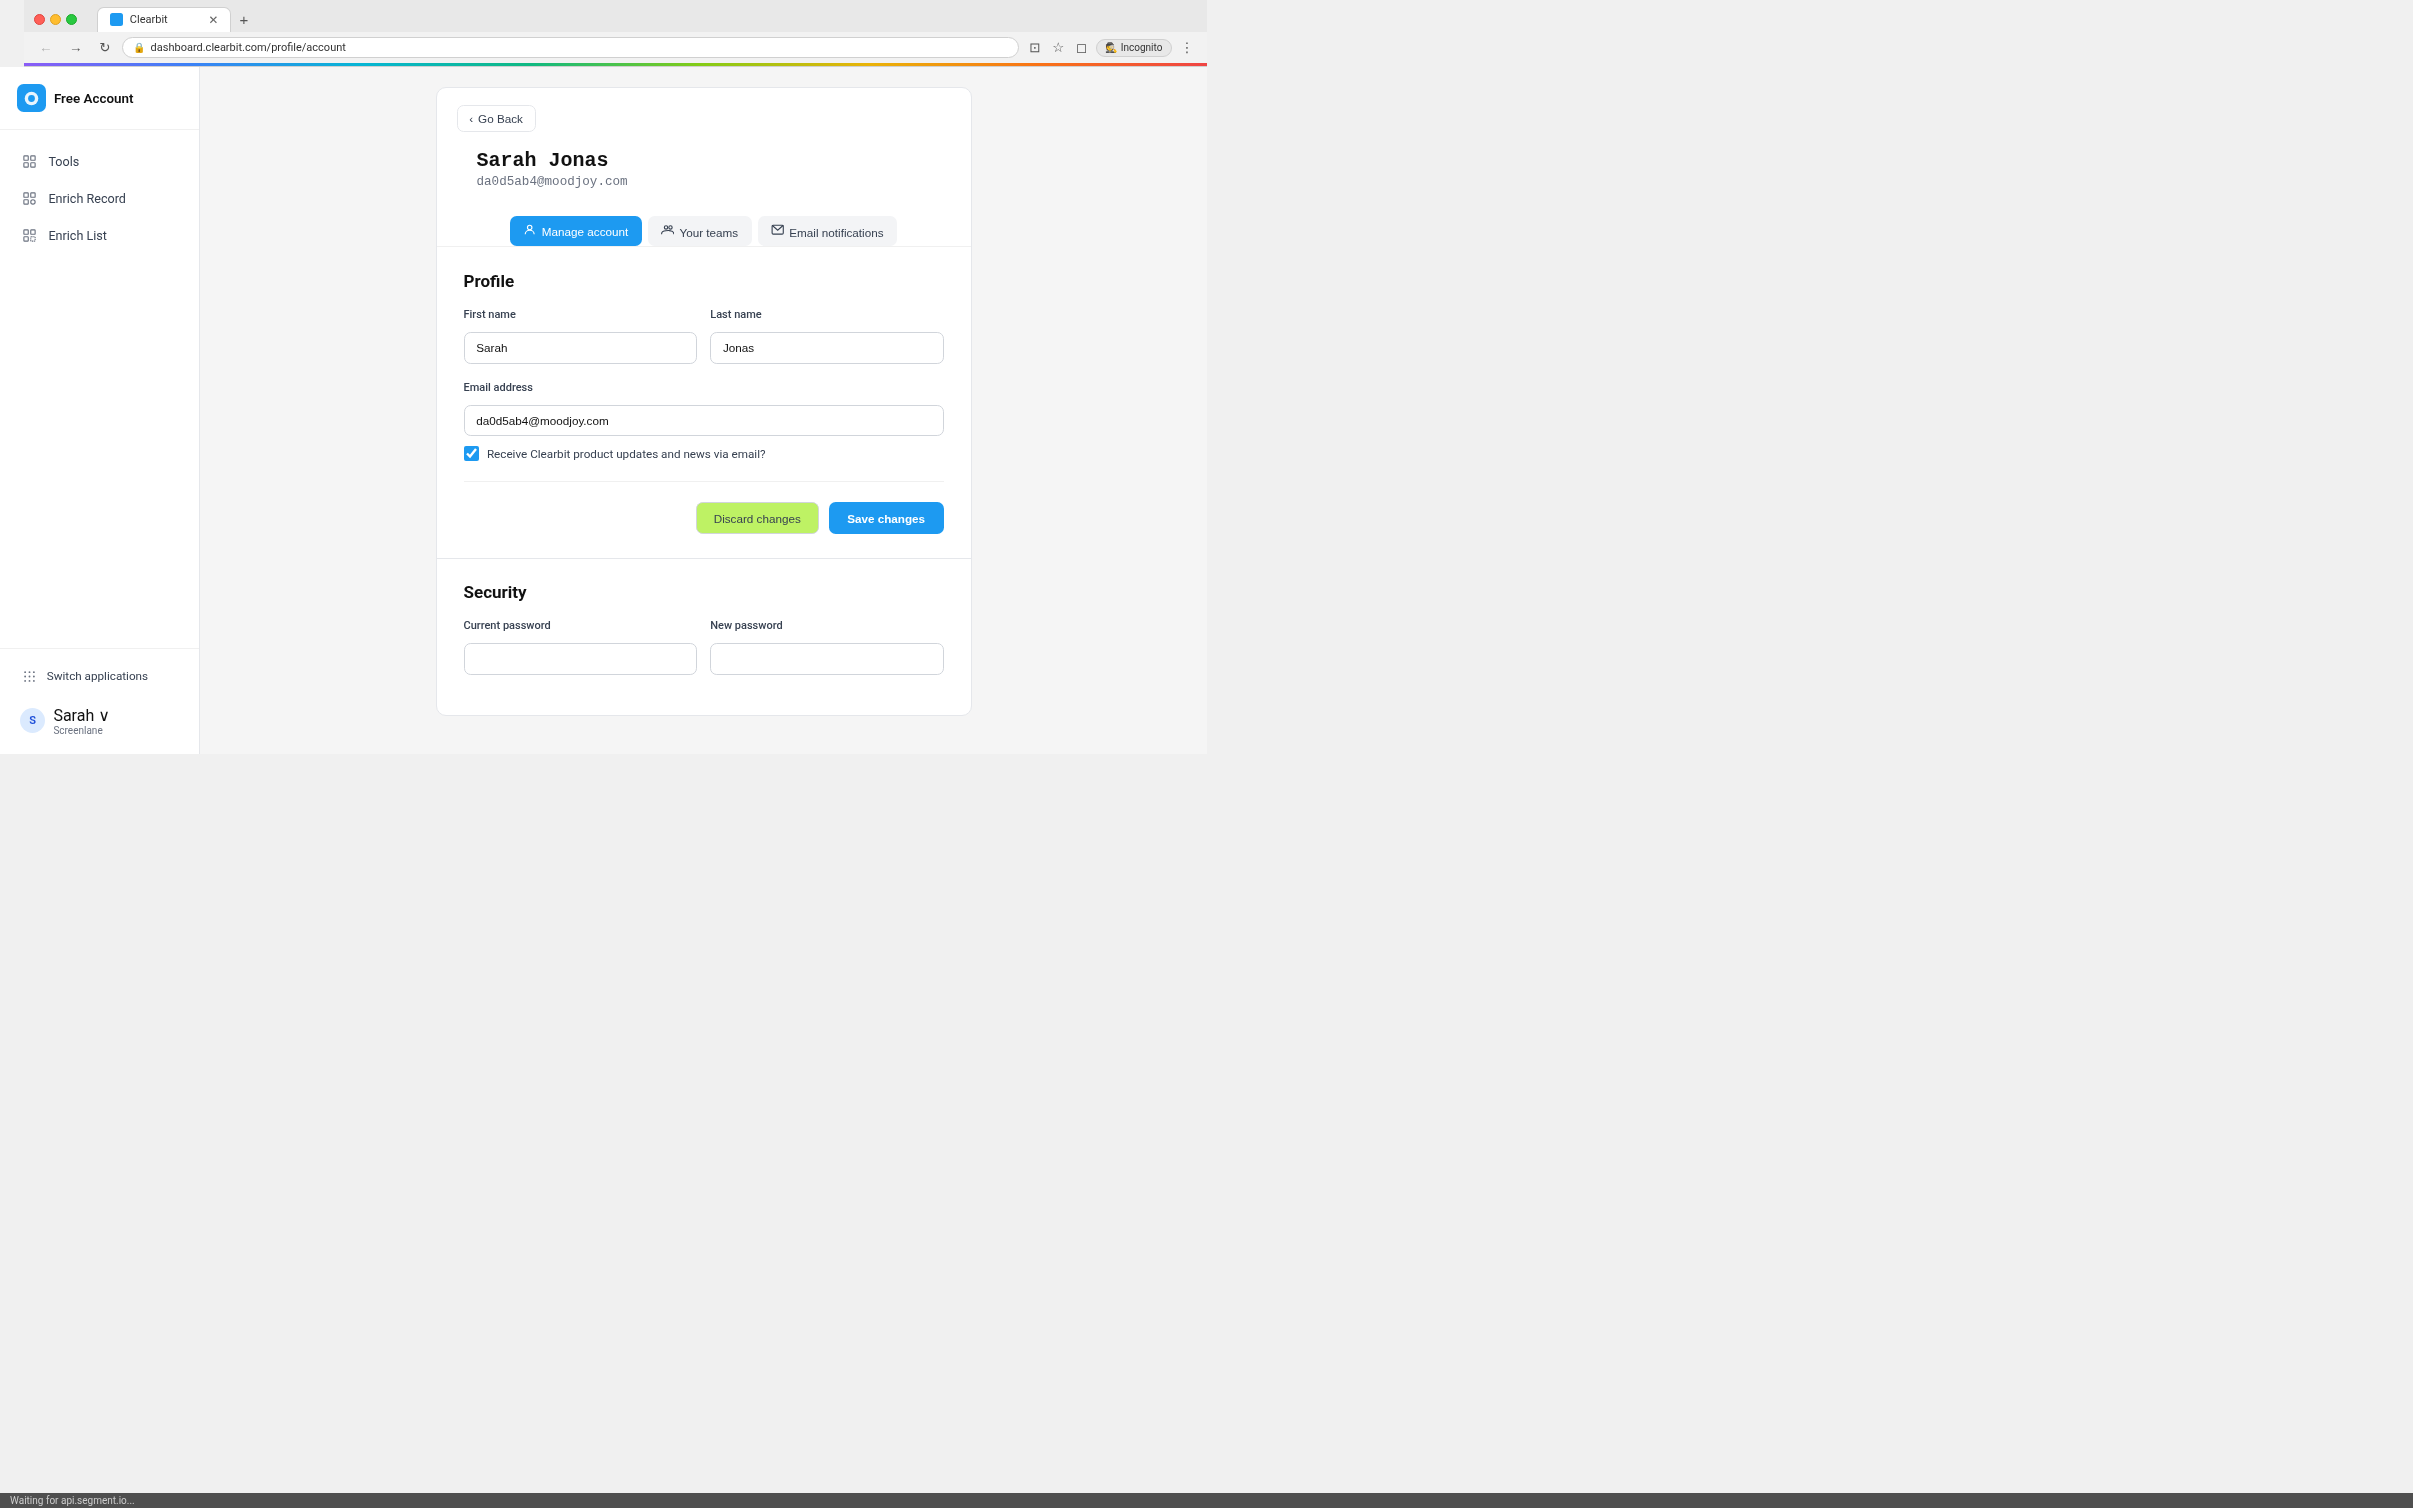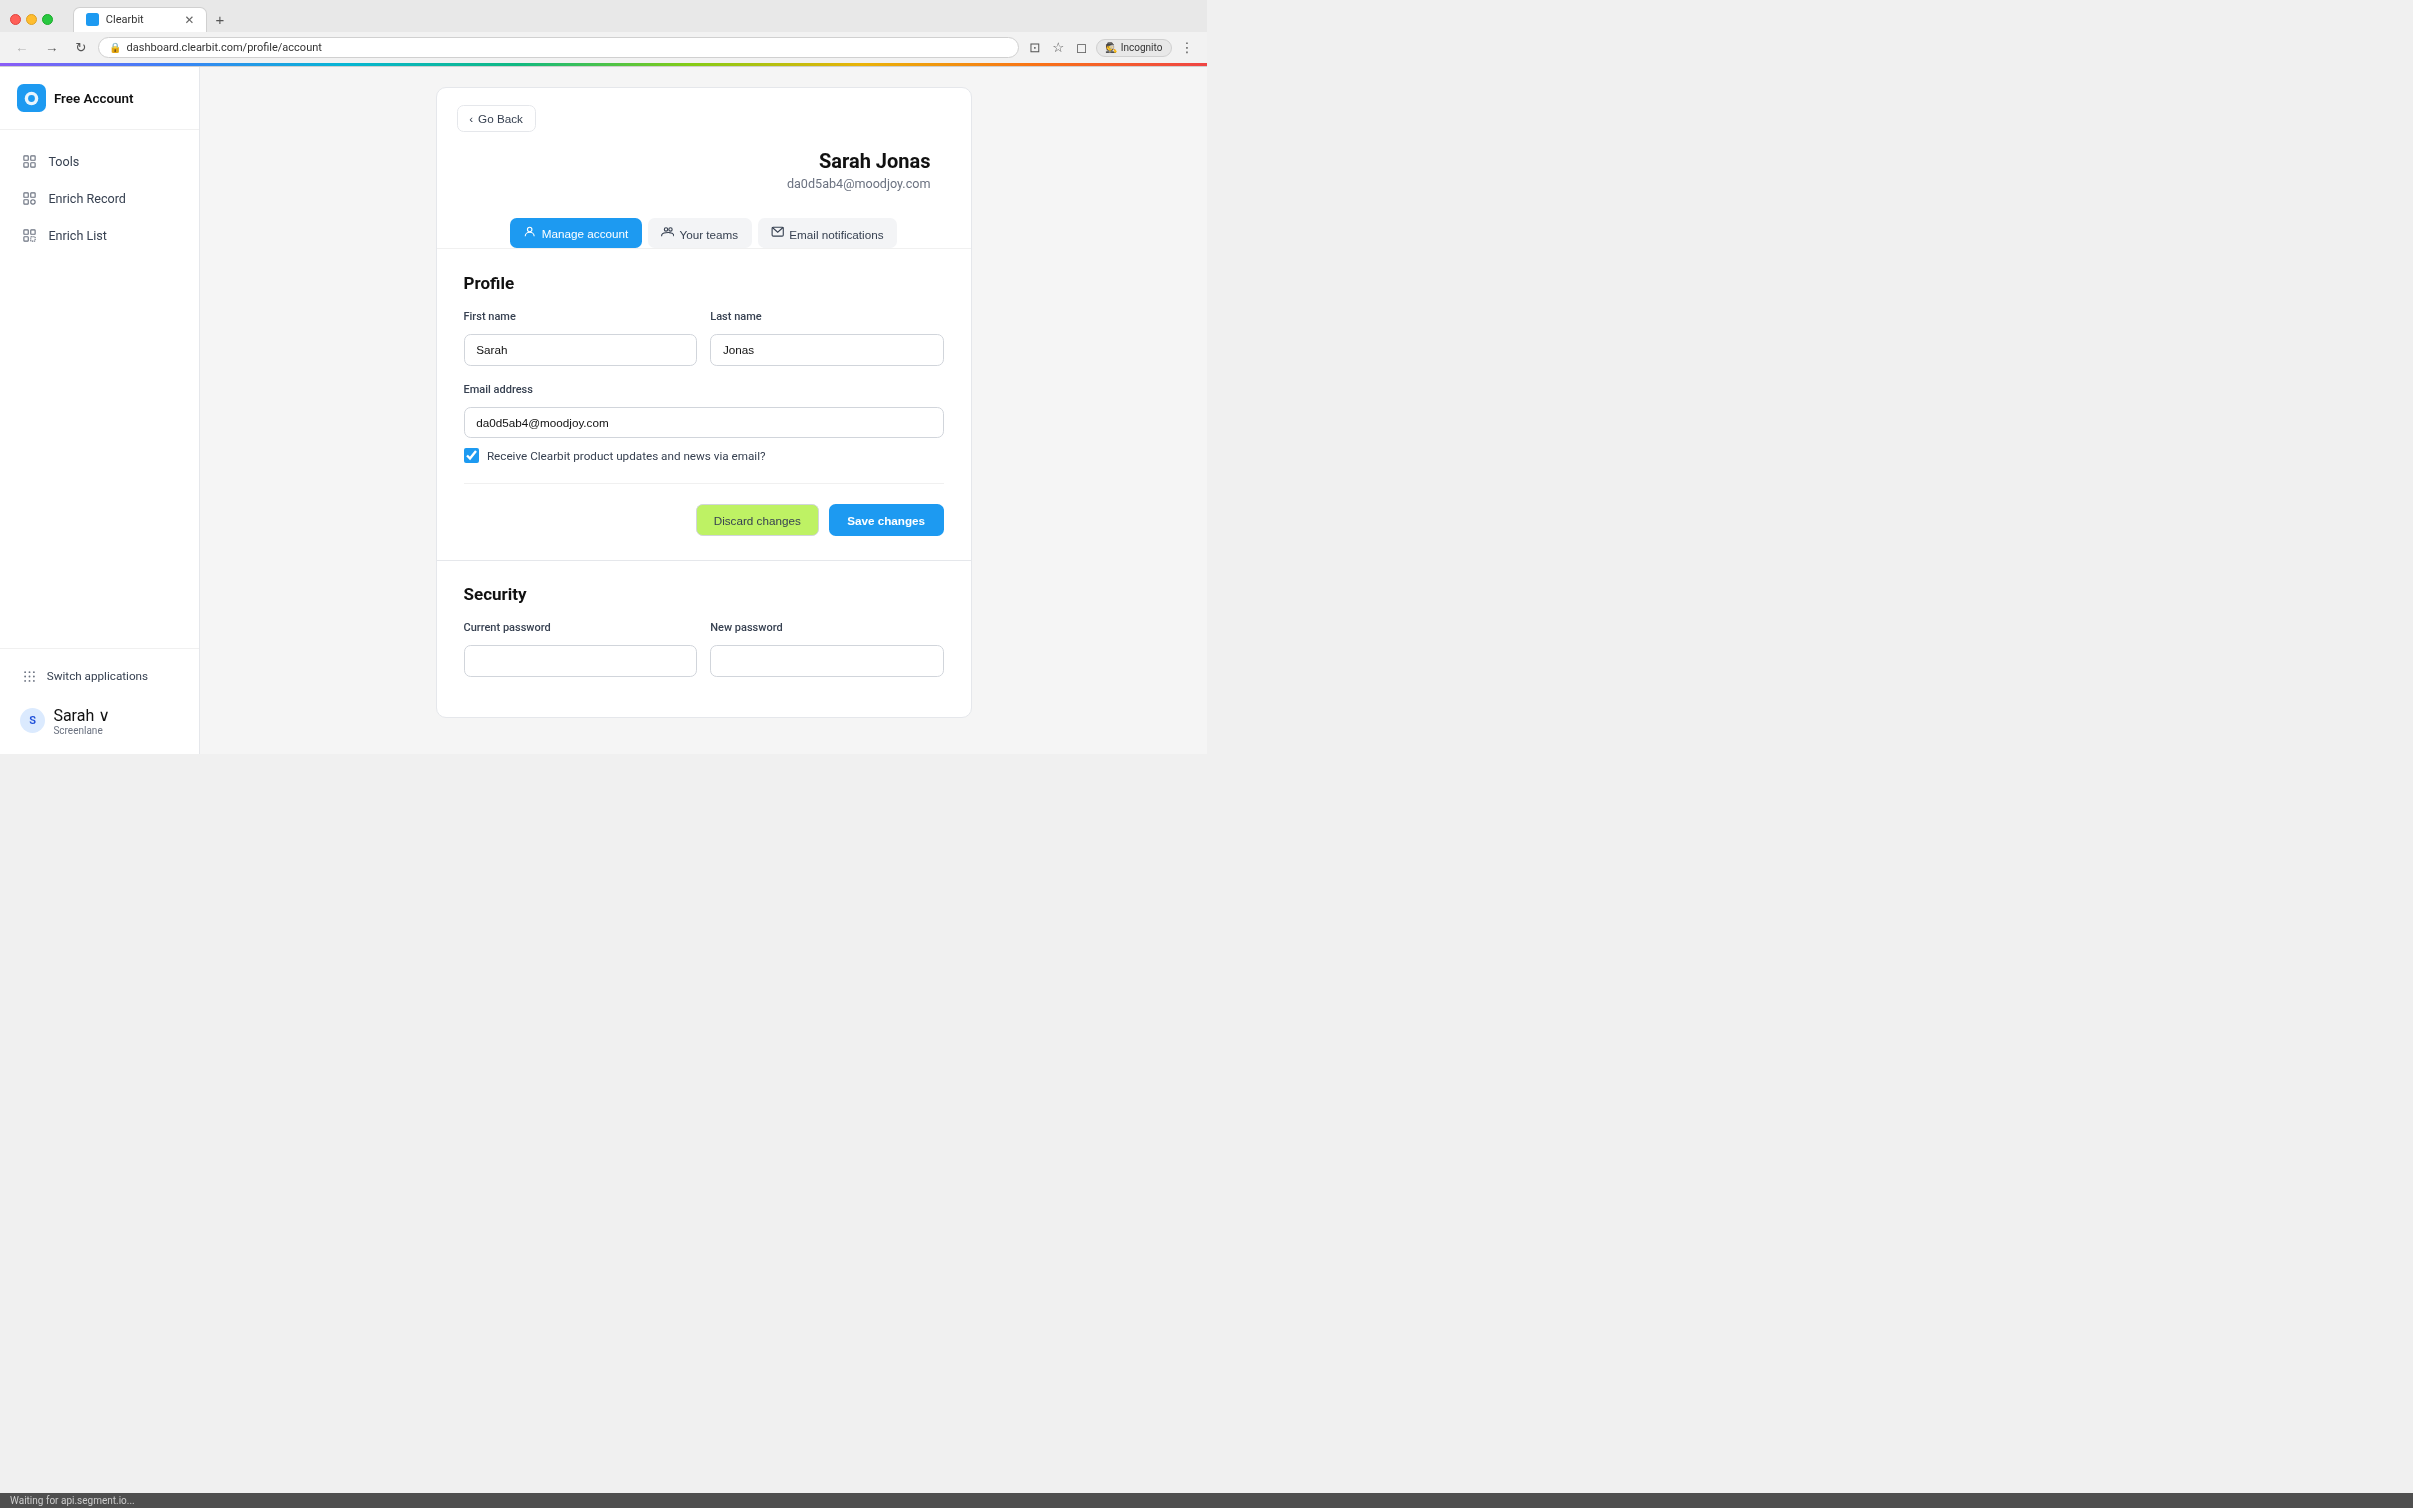--- a/index.html
+++ b/index.html
@@ -8,20 +8,21 @@
       background: #f0f0f0;
       width: 1207px;
       min-height: 754px;
       overflow: hidden;
     }
 
     
     .browser-chrome {
       background: #86efac;
       border-bottom: 0.8px solid #d0d0d0;
+      margin-left: 24px;
     }
     .title-bar {
       display: flex;
       align-items: center;
       padding: 6.7px 10px 0;
       gap: 6.7px;
       background: #e8e8e8;
     }
     .traffic-lights {
       display: flex;
@@ -279,22 +280,23 @@
       border: 0.8px solid #e5e7eb;
       border-radius: 6.7px;
       padding: 5.9px 11.7px;
       font-size: 11.7px;
       color: #374151;
       cursor: pointer;
       margin-bottom: 17px;
     }
 
     .user-profile-section {
-      text-align: right;
+      text-align: left;
       padding: 0 20px 13.4px;
+      font-family: Liberation Mono, monospace;
     }
     .user-full-name {
       font-size: 20px;
       font-weight: 700;
       color: #111;
       margin-bottom: 3.4px;
     }
     .user-email-display {
       font-size: 12.6px;
       color: #6b7280;

